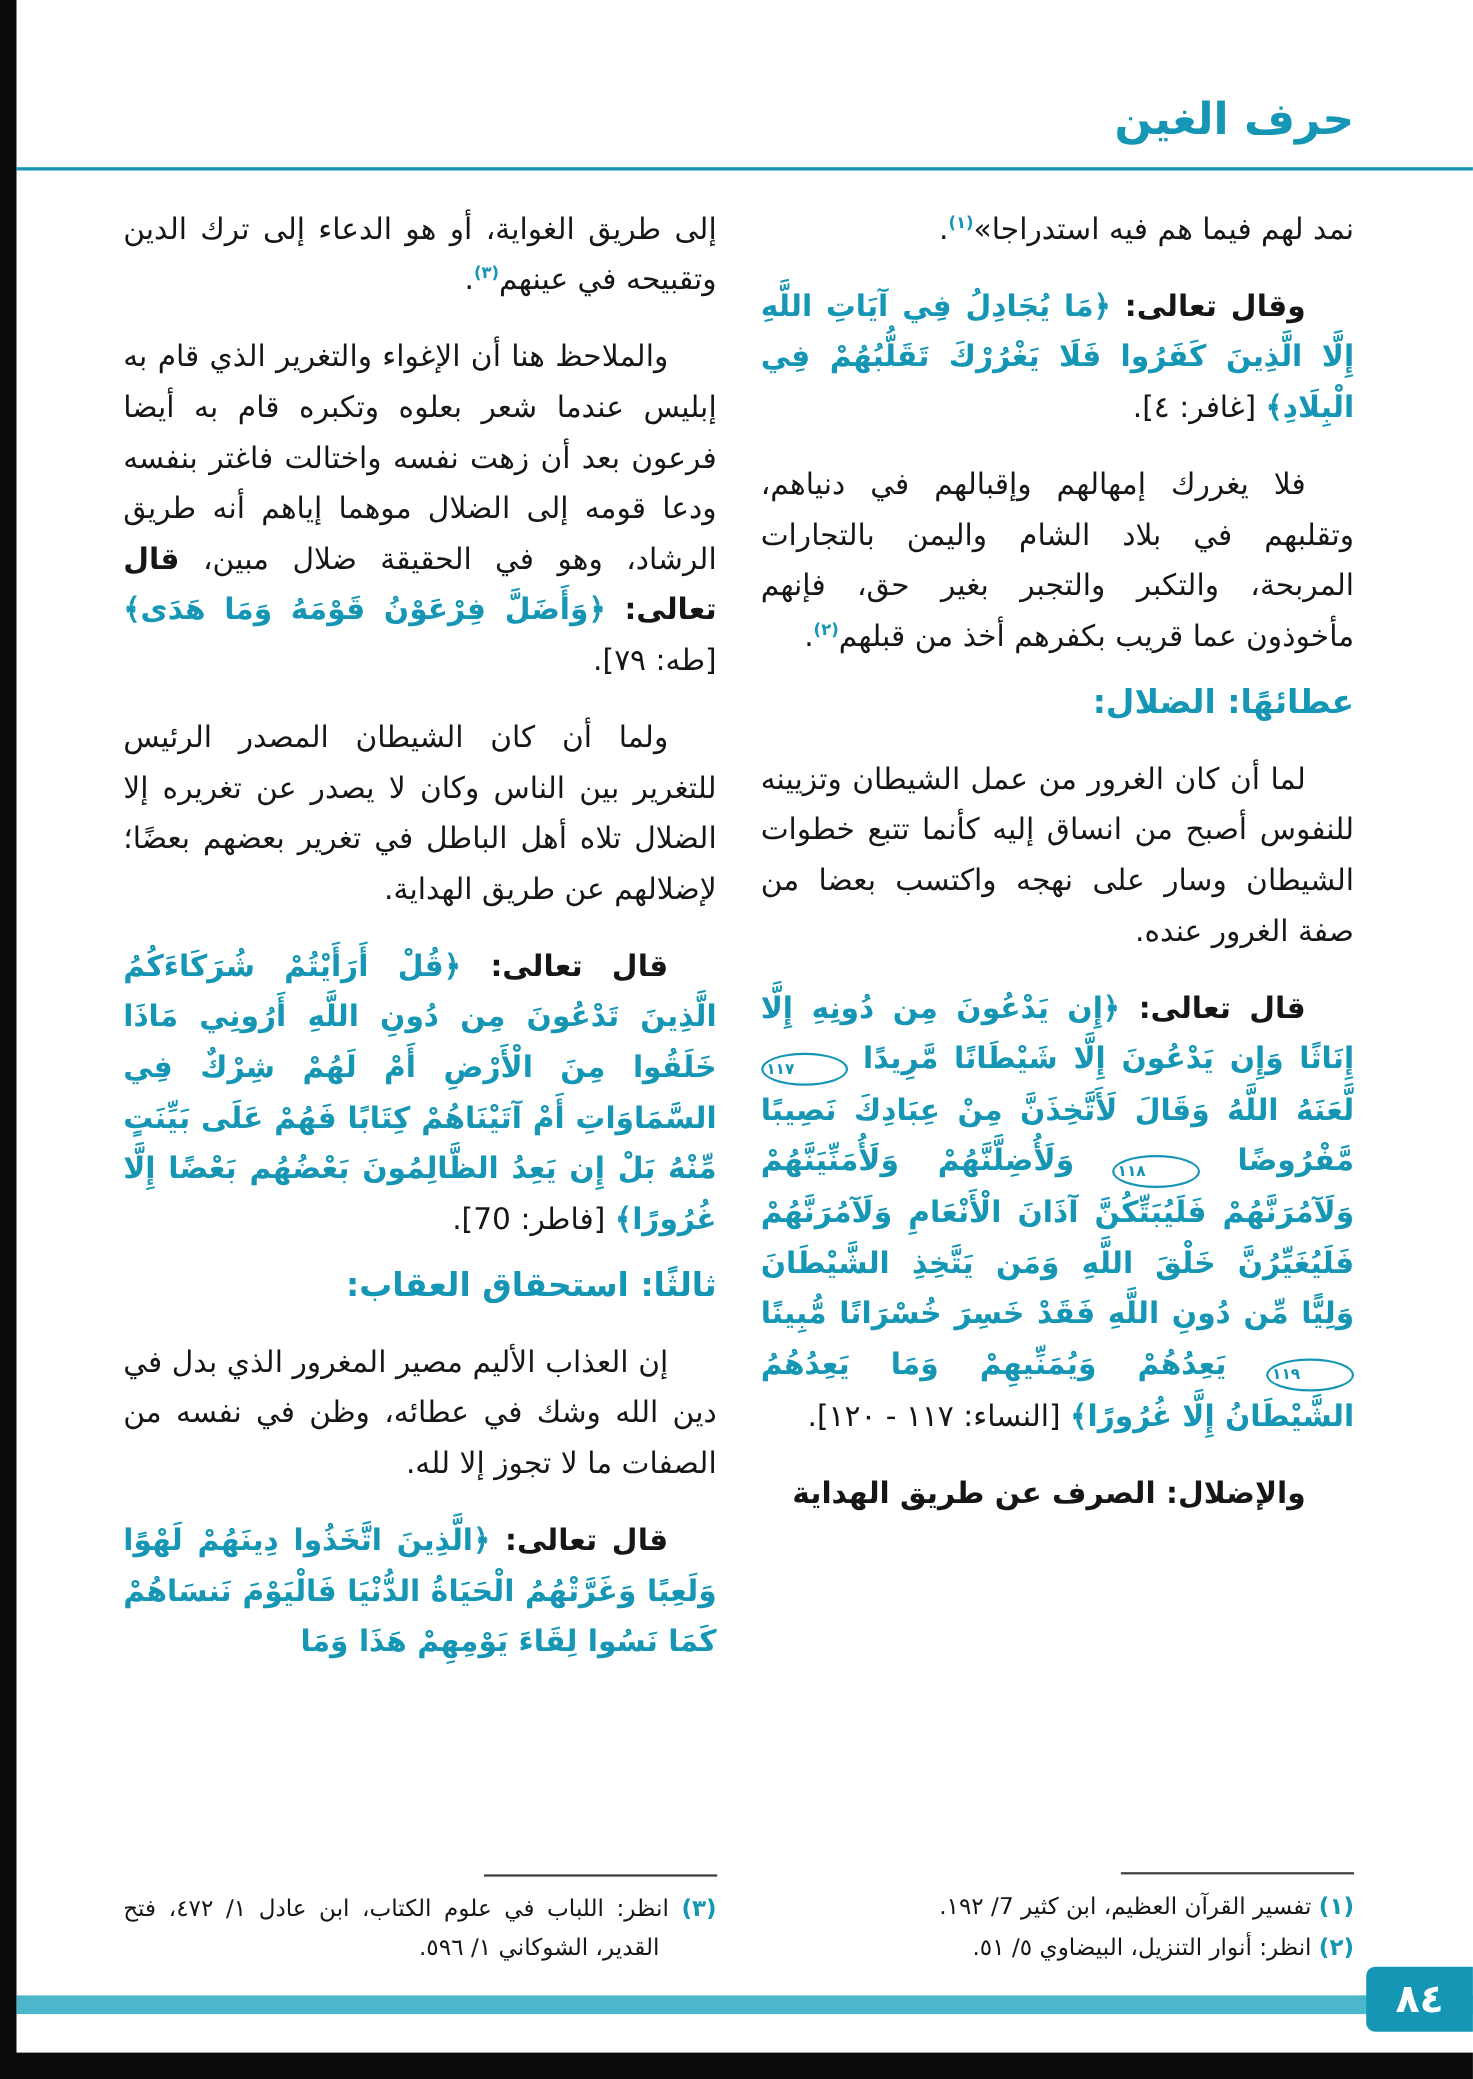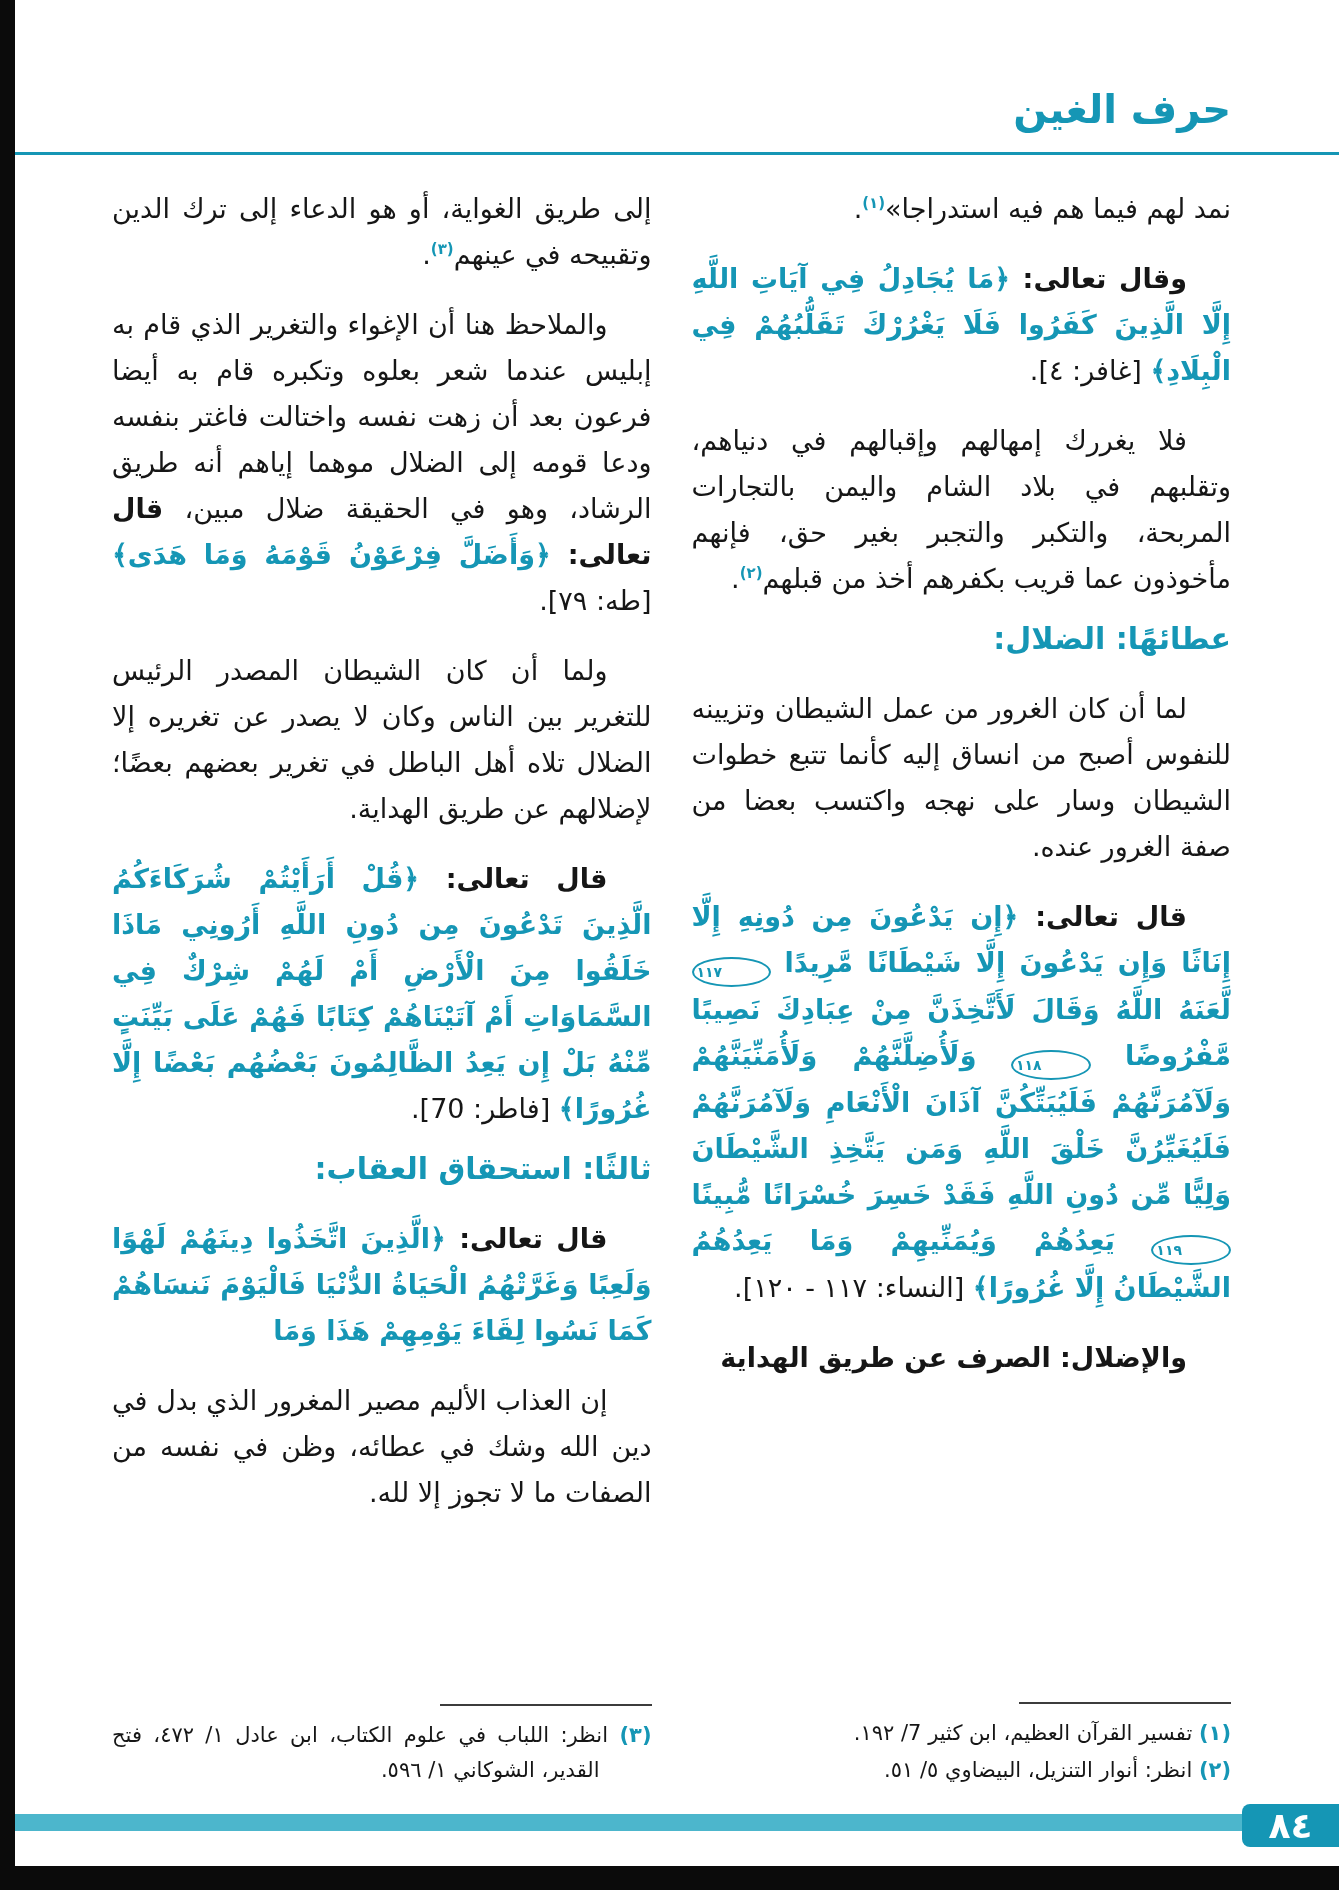--- a/index.html
+++ b/index.html
@@ -63,21 +63,21 @@
     padding-right:52px; text-indent:-52px; margin:0 0 2px 0;
   }
   .fn-num { color:var(--accent); font-weight:bold; }
 
   
   .bottom-strip {
     position:absolute; left:15px; right:0; bottom:59px; height:17px;
     background:var(--strip); z-index:1;
   }
   .page-num-box {
-    position:absolute; right:0; bottom:43px; width:97px; height:43px;
+    position:absolute; right:0; bottom:43px; width:97px; height:59px;
     background:var(--accent); border-radius:8px 0 0 8px; z-index:3;
     display:flex; align-items:center; justify-content:center;
     color:#ffffff; font-size:36px; font-weight:bold;
   }
   .logo {
     position:absolute; left:690px; width:380px; bottom:22px; z-index:2;
     background:#ffffff; padding:0 14px; text-align:center; color:var(--accent);
   }
   .logo-main { font-size:31px; font-weight:bold; line-height:38px; }
   .logo-sub  { font-size:16px; font-weight:bold; line-height:20px; }
@@ -134,23 +134,23 @@
         <p class="para"><span>إلى طريق الغواية، أو هو الدعاء إلى ترك الدين وتقبيحه في عينهم</span><sup class="fn-ref">(٣)</sup><span>.</span></p>
 
         <p class="para indent"><span>والملاحظ هنا أن الإغواء والتغرير الذي قام به إبليس عندما شعر بعلوه وتكبره قام به أيضا فرعون بعد أن زهت نفسه واختالت فاغتر بنفسه ودعا قومه إلى الضلال موهما إياهم أنه طريق الرشاد، وهو في الحقيقة ضلال مبين، </span><span class="bold">قال تعالى: </span><span class="verse">﴿وَأَضَلَّ فِرْعَوْنُ قَوْمَهُ وَمَا هَدَى﴾</span><span> [طه: ٧٩].</span></p>
 
         <p class="para indent"><span>ولما أن كان الشيطان المصدر الرئيس للتغرير بين الناس وكان لا يصدر عن تغريره إلا الضلال تلاه أهل الباطل في تغرير بعضهم بعضًا؛ لإضلالهم عن طريق الهداية.</span></p>
 
         <p class="para indent"><span class="bold">قال تعالى: </span><span class="verse">﴿قُلْ أَرَأَيْتُمْ شُرَكَاءَكُمُ الَّذِينَ تَدْعُونَ مِن دُونِ اللَّهِ أَرُونِي مَاذَا خَلَقُوا مِنَ الْأَرْضِ أَمْ لَهُمْ شِرْكٌ فِي السَّمَاوَاتِ أَمْ آتَيْنَاهُمْ كِتَابًا فَهُمْ عَلَى بَيِّنَتٍ مِّنْهُ بَلْ إِن يَعِدُ الظَّالِمُونَ بَعْضُهُم بَعْضًا إِلَّا غُرُورًا﴾</span><span> [فاطر: 70].</span></p>
 
         <h3 class="subhead">ثالثًا: استحقاق العقاب:</h3>
 
+        <p class="para indent"><span>إن العذاب الأليم مصير المغرور الذي بدل في دين الله وشك في عطائه، وظن في نفسه من الصفات ما لا تجوز إلا لله.</span></p>
+
         <p class="para indent"><span class="bold">قال تعالى: </span><span class="verse">﴿الَّذِينَ اتَّخَذُوا دِينَهُمْ لَهْوًا وَلَعِبًا وَغَرَّتْهُمُ الْحَيَاةُ الدُّنْيَا فَالْيَوْمَ نَنسَاهُمْ كَمَا نَسُوا لِقَاءَ يَوْمِهِمْ هَذَا وَمَا</span></p>
-
-        <p class="para indent"><span>إن العذاب الأليم مصير المغرور الذي بدل في دين الله وشك في عطائه، وظن في نفسه من الصفات ما لا تجوز إلا لله.</span></p>
 
       </div>
 
       <div class="footnotes">
         <div class="fn-rule"></div>
         <div class="footnote"><span class="fn-num">(٣)</span> <span>انظر: اللباب في علوم الكتاب، ابن عادل ١/ ٤٧٢، فتح القدير، الشوكاني ١/ ٥٩٦.</span></div>
       </div>
     </div>
 
   </div>

